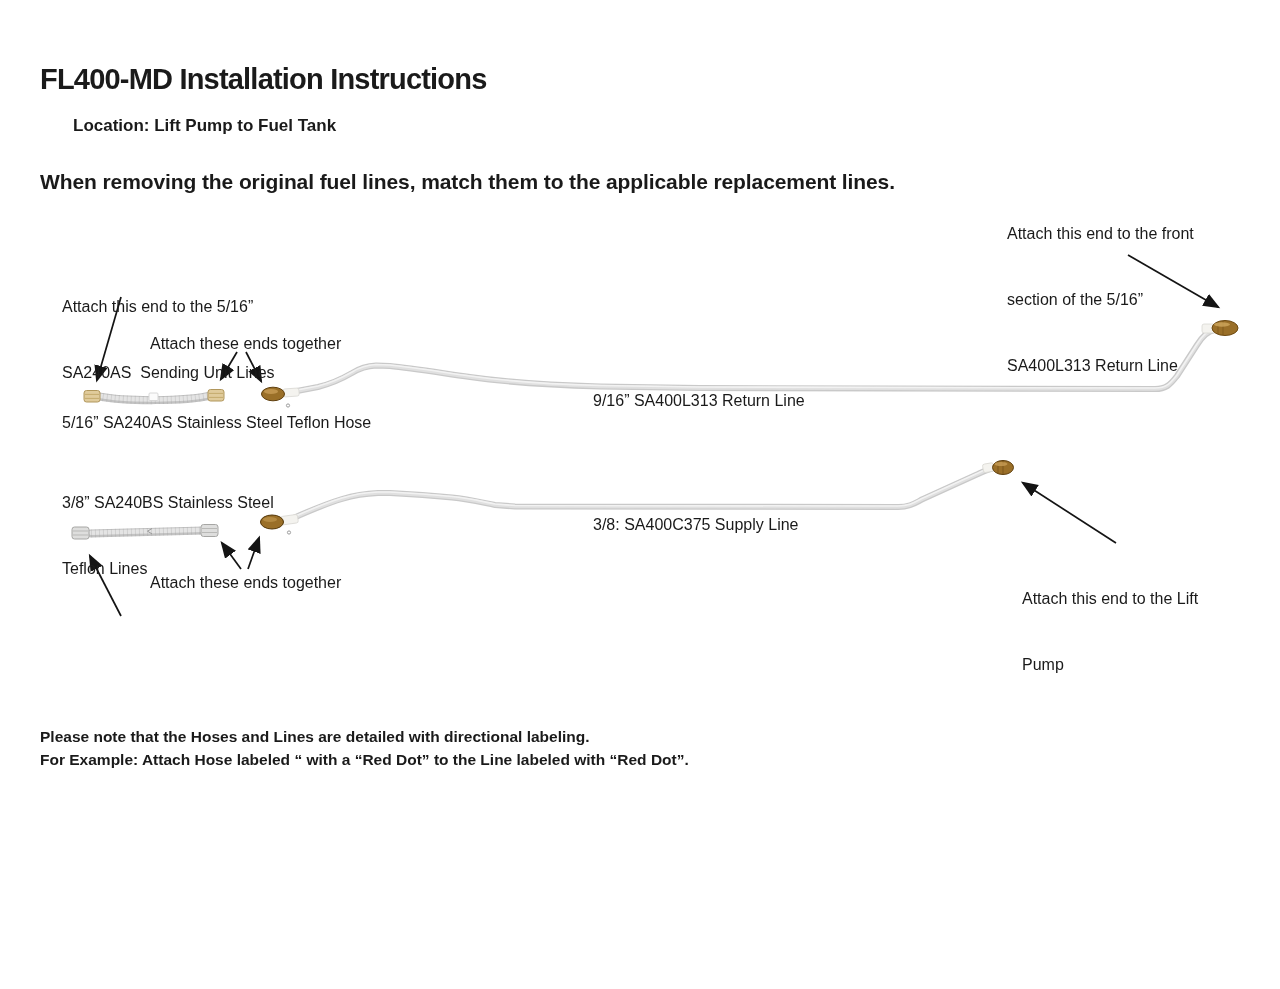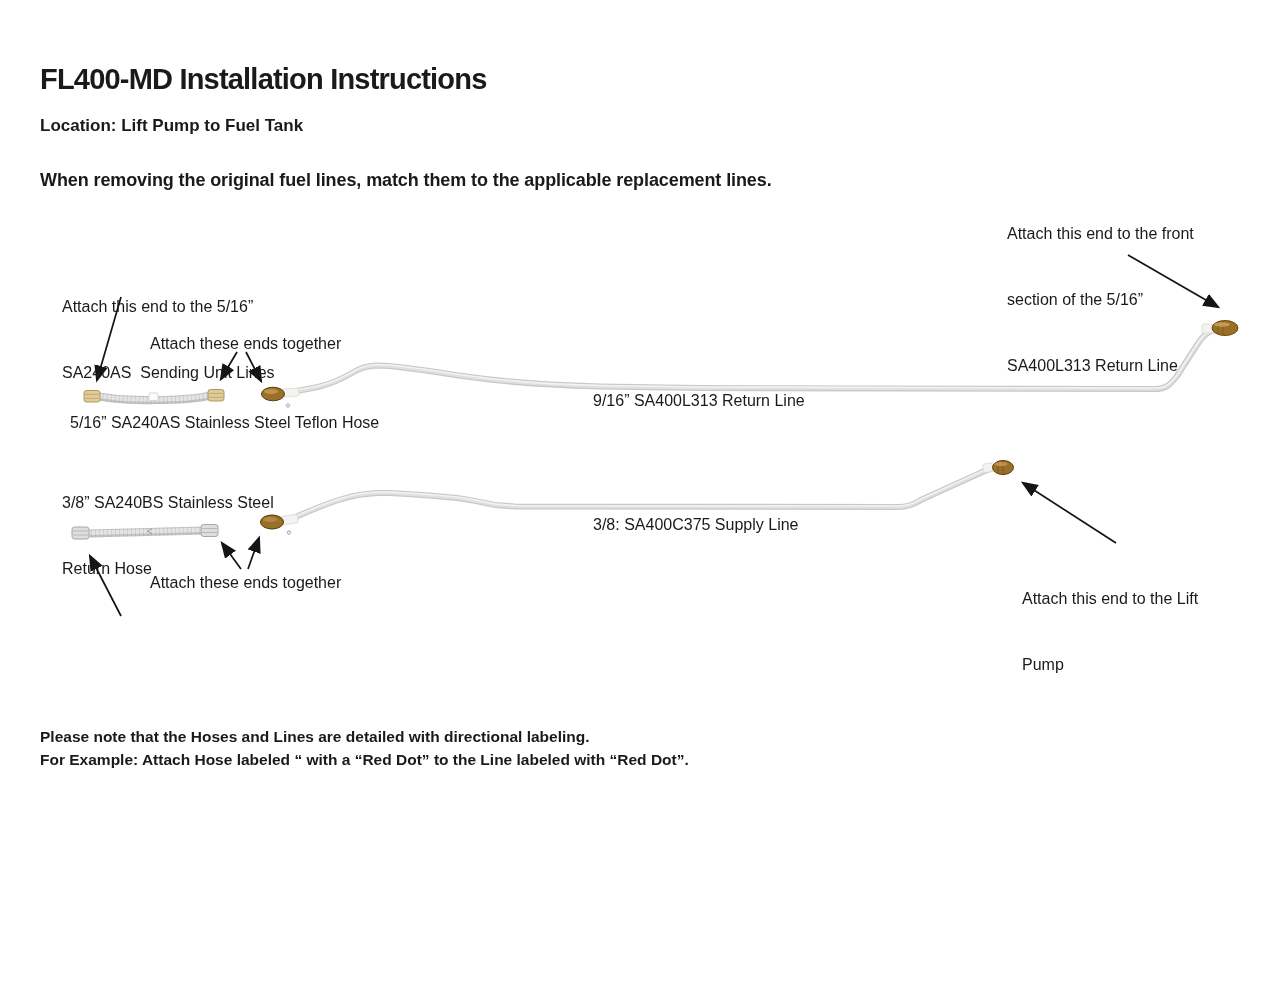--- a/index.html
+++ b/index.html
@@ -10,22 +10,22 @@
     --braid-hi:#e4e4e4;
     --arrow:#141414;
   }
   html,body{margin:0;padding:0;background:#ffffff;}
   .page{
     position:relative;width:1280px;height:844px;background:#ffffff;
     font-family:"Liberation Sans",sans-serif;color:var(--text);overflow:hidden;
   }
   .abs{position:absolute;}
   .title{font-size:29px;font-weight:bold;letter-spacing:-0.8px;white-space:nowrap;}
-  .subtitle{font-size:17px;font-weight:bold;white-space:nowrap;}
-  .instruction{font-size:18px;font-weight:bold;letter-spacing:-0.1px;white-space:nowrap;}
+  .subtitle{font-size:17px;font-weight:bold;white-space:nowrap;margin-left:33px;}
+  .instruction{font-size:21px;font-weight:bold;letter-spacing:-0.1px;white-space:nowrap;}
   .anno{font-size:16px;line-height:22px;white-space:pre-wrap;}
   .anno div{white-space:pre-wrap;}
   .note{font-size:15.5px;font-weight:bold;line-height:23px;white-space:nowrap;}
   svg{position:absolute;left:0;top:0;}
   .tube-base{fill:none;stroke:var(--tube);stroke-width:6;stroke-linecap:round;stroke-linejoin:round;}
   .tube-mid{fill:none;stroke:#e0e0e0;stroke-width:3.4;stroke-linecap:round;stroke-linejoin:round;}
   .tube-hi{fill:none;stroke:var(--tube-hi);stroke-width:1.6;stroke-linecap:round;stroke-linejoin:round;}
   .braid-base{fill:none;stroke:var(--braid);stroke-width:8;stroke-linecap:round;}
   .braid-mid{fill:none;stroke:var(--braid-hi);stroke-width:4.5;stroke-linecap:round;}
   .braid-tex{fill:none;stroke:#9d9d9d;stroke-width:8;stroke-linecap:butt;stroke-dasharray:1 3;opacity:.28;}
@@ -131,27 +131,27 @@
     <div>SA400L313 Return Line</div>
   </div>
 
   <div class="abs anno" style="left:62px;top:252px;">
     <div>Attach this end to the 5/16”</div>
     <div>SA240AS  Sending Unit Lines</div>
   </div>
 
   <div class="abs anno" style="left:150px;top:333px;">Attach these ends together</div>
 
-  <div class="abs anno" style="left:70px;top:412px;text-align:center;">5/16” SA240AS Stainless Steel Teflon Hose</div>
+  <div class="abs anno" style="left:62px;top:412px;text-align:center;">5/16” SA240AS Stainless Steel Teflon Hose</div>
 
   <div class="abs anno" style="left:593px;top:390px;">9/16” SA400L313 Return Line</div>
 
   <div class="abs anno" style="left:62px;top:448px;">
     <div>3/8” SA240BS Stainless Steel</div>
-    <div>Return Hose</div>
+    <div>Teflon Lines</div>
   </div>
 
   <div class="abs anno" style="left:593px;top:514px;">3/8: SA400C375 Supply Line</div>
 
   <div class="abs anno" style="left:150px;top:572px;">Attach these ends together</div>
 
 
   <div class="abs note" style="left:40px;top:725px;">
     <div>Please note that the Hoses and Lines are detailed with directional labeling.</div>
     <div>For Example: Attach Hose labeled “ with a “Red Dot” to the Line labeled with “Red Dot”.</div>

